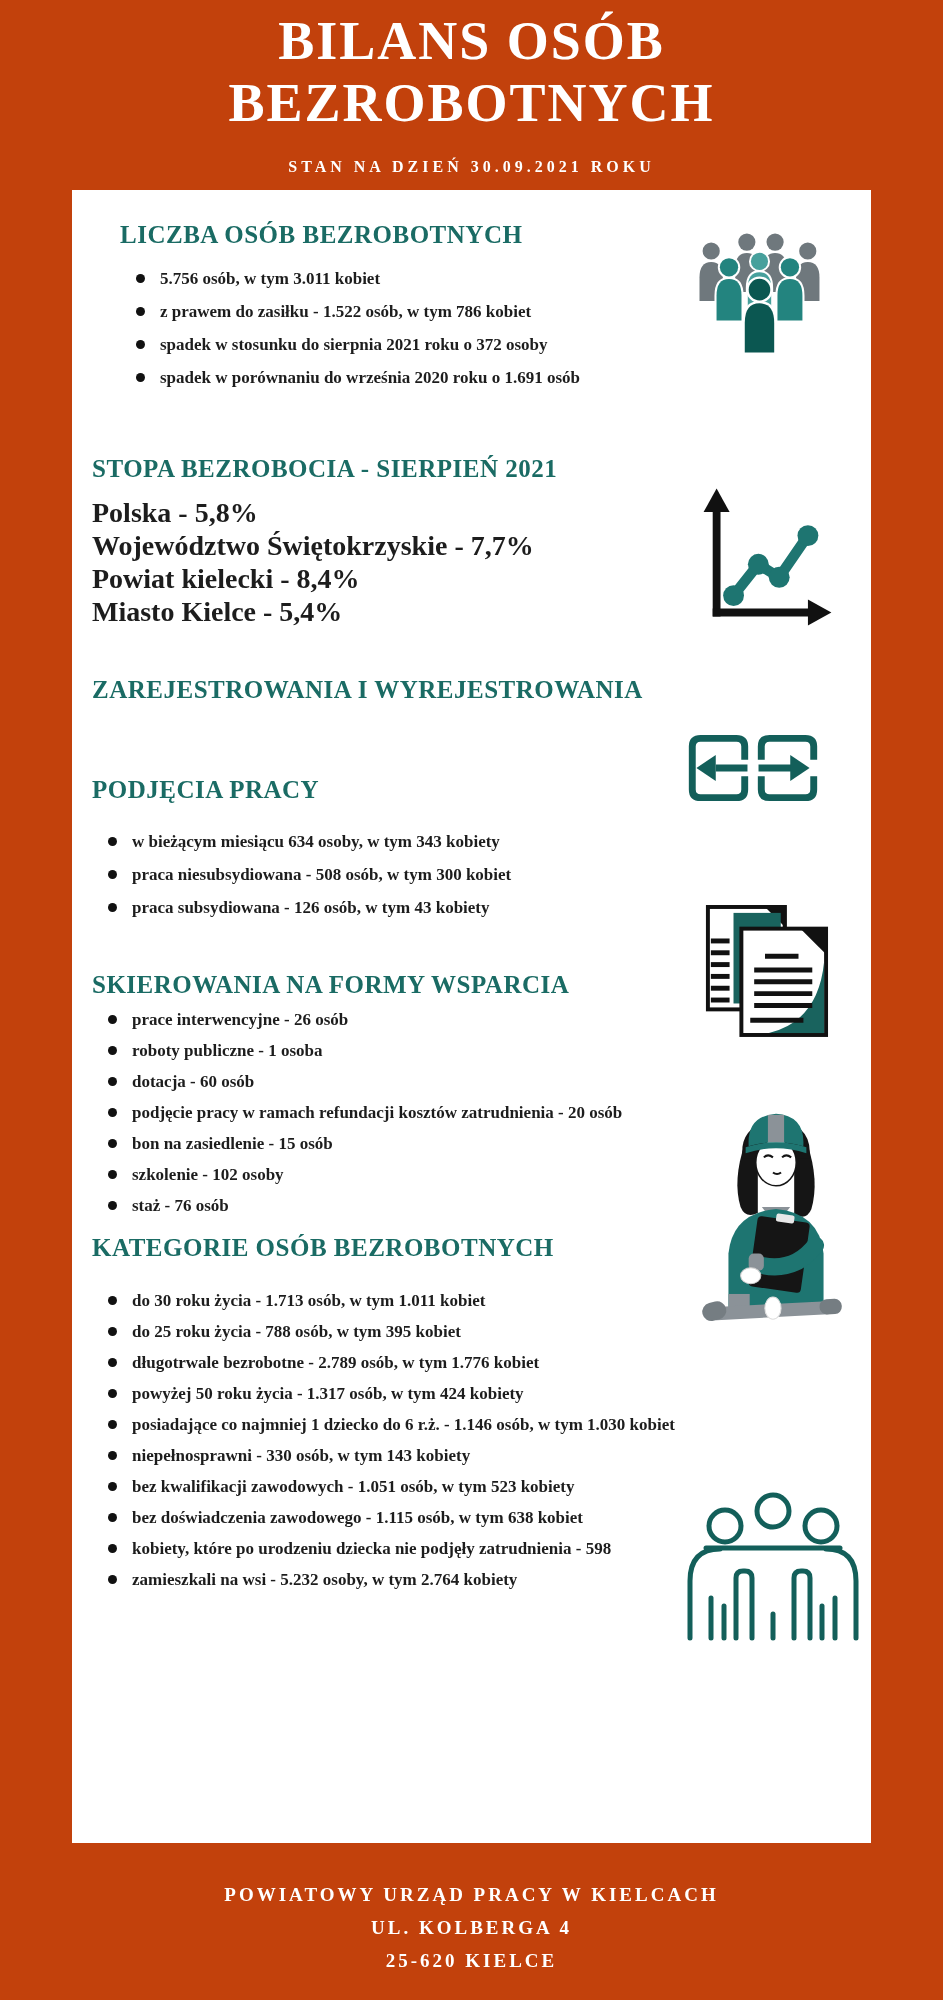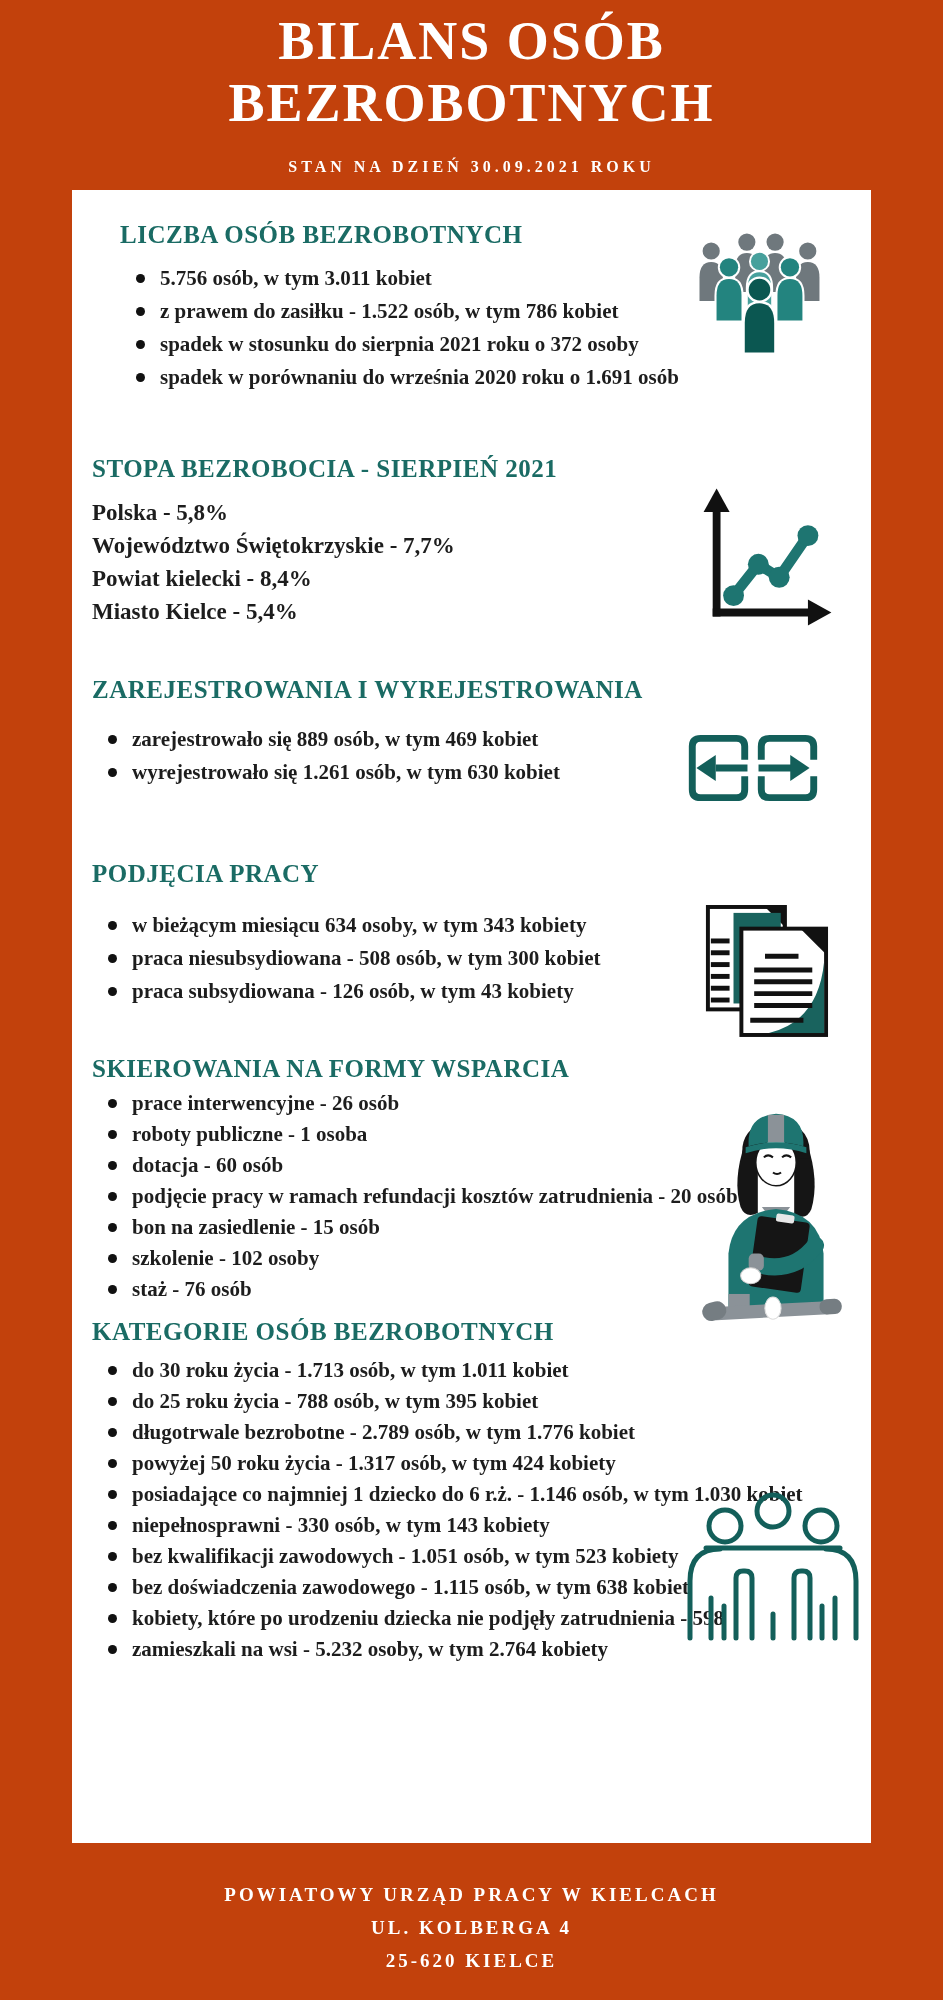--- a/index.html
+++ b/index.html
@@ -18,45 +18,45 @@
   .card{
     position:absolute;left:72px;top:190px;width:799px;height:1653px;
     background:#ffffff;box-sizing:border-box;
     padding:16px 20px 0 20px;
   }
   .sec-heading{
     color:#1a6b64;font-size:25px;font-weight:bold;line-height:30px;letter-spacing:.5px;
     margin:0;
   }
   .plain-lines div{
-    font-size:23px;font-weight:bold;color:#1d1d1d;line-height:33px;
+    font-size:28px;font-weight:bold;color:#1d1d1d;line-height:33px;
   }
   ul.blist{list-style:none;margin:0;padding:0;}
   ul.blist li{
     position:relative;padding-left:40px;
-    font-size:21px;font-weight:bold;color:#1d1d1d;line-height:33px;
+    font-size:17px;font-weight:bold;color:#1d1d1d;line-height:33px;
   }
   ul.blist li::before{
     content:"";position:absolute;left:16px;top:12px;width:9px;height:9px;border-radius:50%;
     background:#111111;
   }
   ul.tight li{line-height:31px;}
   ul.tight li::before{top:11px;}
   
   .s1{margin-top:14px;margin-left:28px;} .s1 .txt{width:620px;}
   .s2{margin-top:60px;} 
   .s2 .plain-lines{margin-top:12px;}
   .s3{margin-top:47px;} .s3 .txt{width:620px;}
   .s3 ul{margin-top:18px;}
   .s4{margin-top:70px;} .s4 .txt{width:620px;}
   .s4 ul{margin-top:20px;}
   .s5{margin-top:46px;} .s5 .txt{width:690px;}
   .s5 ul{margin-top:4px;}
   .s6{margin-top:12px;} .s6 .txt{width:715px;}
-  .s6 ul{margin-top:8px;}
+  .s6 ul{margin-top:22px;}
   .s1 ul{margin-top:12px;}
   
   .icon{position:absolute;}
   .icon-crowd{left:608px;top:32px;width:156px;height:162px;}
   .icon-chart{left:612px;top:292px;width:150px;height:158px;}
   .icon-inout{left:612px;top:540px;width:138px;height:76px;}
   .icon-docs{left:630px;top:710px;width:128px;height:140px;}
   .icon-worker{left:618px;top:908px;width:172px;height:226px;}
   .icon-group{left:606px;top:1292px;width:190px;height:168px;}
   
@@ -97,26 +97,20 @@
       <div class="plain-lines">
         <div>Polska - 5,8%</div>
         <div>Województwo Świętokrzyskie - 7,7%</div>
         <div>Powiat kielecki - 8,4%</div>
         <div>Miasto Kielce - 5,4%</div>
       </div>
     </div>
 
     <div class="s3">
       <h2 class="sec-heading">ZAREJESTROWANIA I WYREJESTROWANIA</h2>
-      <div class="txt">
-        <ul class="blist">
-          <li>zarejestrowało się 889 osób, w tym 469 kobiet</li>
-          <li>wyrejestrowało się 1.261 osób,  w tym 630 kobiet</li>
-        </ul>
-      </div>
     </div>
 
     <div class="s4">
       <h2 class="sec-heading">PODJĘCIA PRACY</h2>
       <div class="txt">
         <ul class="blist">
           <li>w bieżącym miesiącu 634 osoby, w tym 343 kobiety</li>
           <li>praca niesubsydiowana - 508 osób,  w tym 300 kobiet</li>
           <li>praca subsydiowana - 126 osób, w tym 43 kobiety</li>
         </ul>

